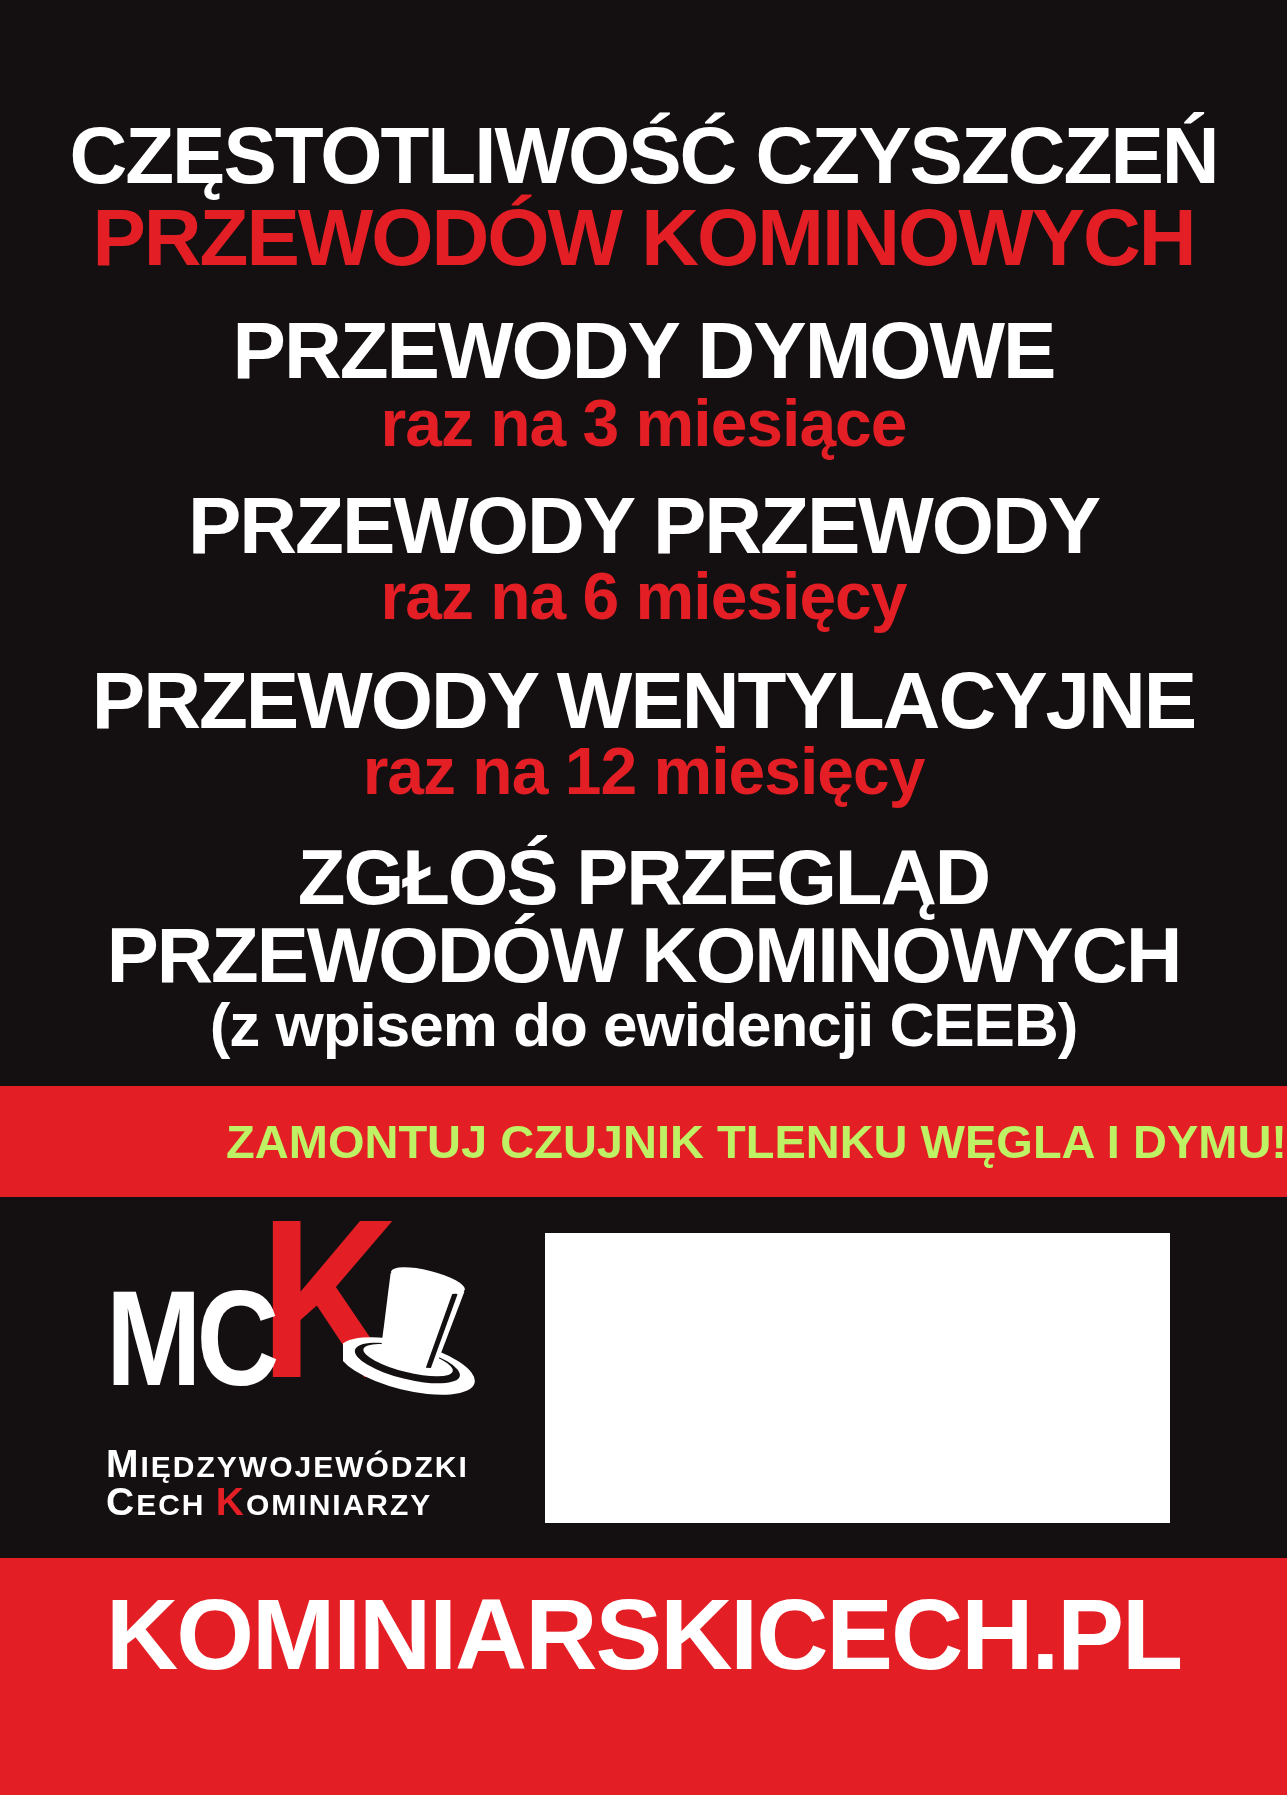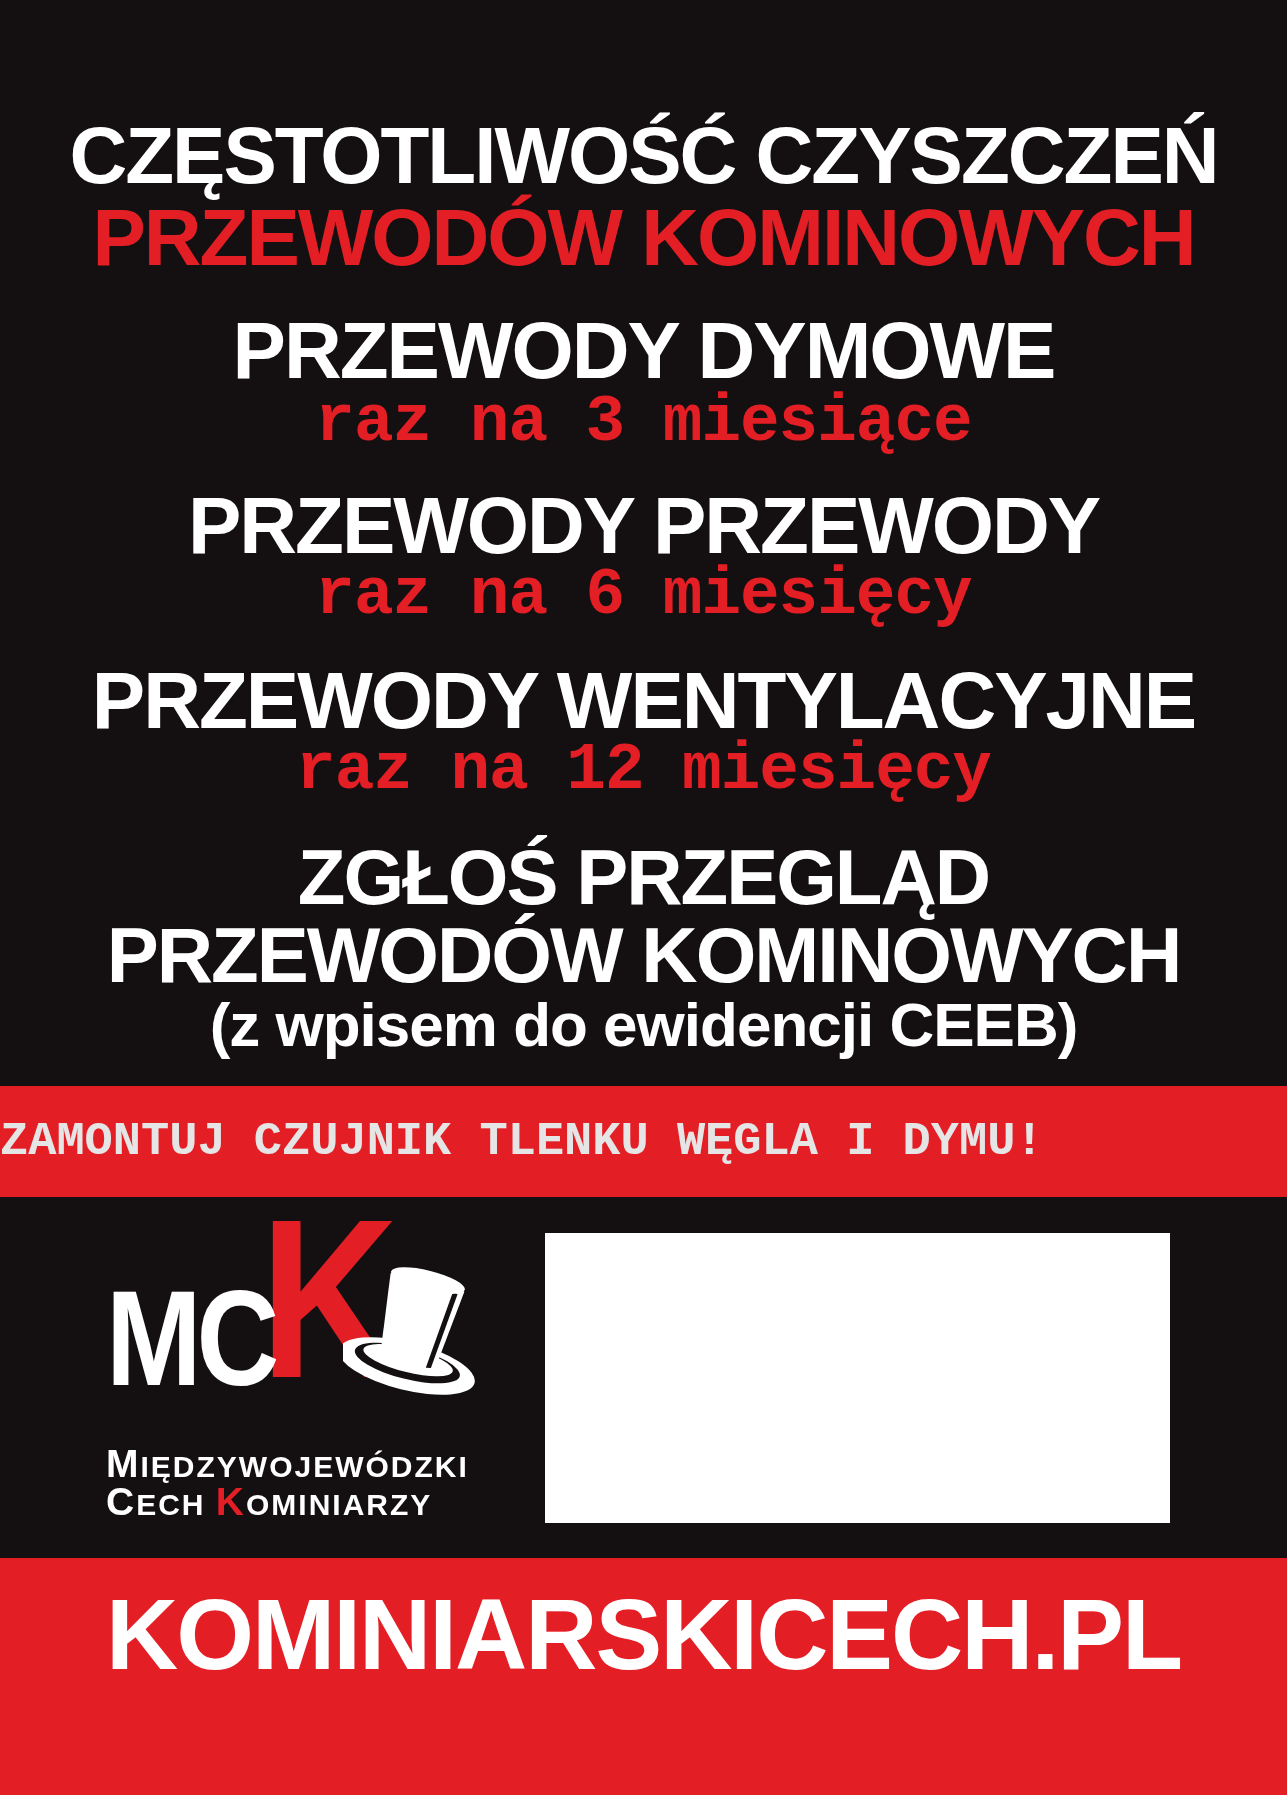--- a/index.html
+++ b/index.html
@@ -12,30 +12,30 @@
     font-family:"Liberation Sans", sans-serif;
     font-weight:bold;
   }
   .center-line {
     position:absolute; left:0; width:100%;
     text-align:center; line-height:1; white-space:nowrap;
   }
   .hl   { font-size:80px; letter-spacing:-2px; color:#ffffff; }
   .hl2  { font-size:78px; letter-spacing:-2px; color:#ffffff; }
   .red  { color:#e41e25; }
-  .freq { font-size:66px; letter-spacing:-1px; color:#e41e25;font-family:Liberation Mono, monospace; }
+  .freq { font-size:66px; letter-spacing:-1px; color:#e41e25; }
   .note { font-size:62px; letter-spacing:-1px; color:#ffffff; }
 
   .banner {
     position:absolute; left:0; top:1086px; width:100%; height:111px;
     background:#e41e25;
   }
   .banner-text {
-    width:100%; text-align:left; line-height:111px;
-    font-size:47px; letter-spacing:0; color:#e5e5e5; white-space:nowrap;font-family:Liberation Mono, monospace;
+    width:100%; text-align:right; line-height:111px;
+    font-size:47px; letter-spacing:0; color:#bef264; white-space:nowrap;
   }
 
   .logo { position:absolute; left:92px; top:1190px; width:430px; height:345px; }
   .logo-k {
     position:absolute; left:168px; top:-4px;
     font-size:226px; line-height:1; color:#e41e25;
     transform:scaleX(0.85); transform-origin:left top;
     z-index:1;
   }
   .logo-mc {

